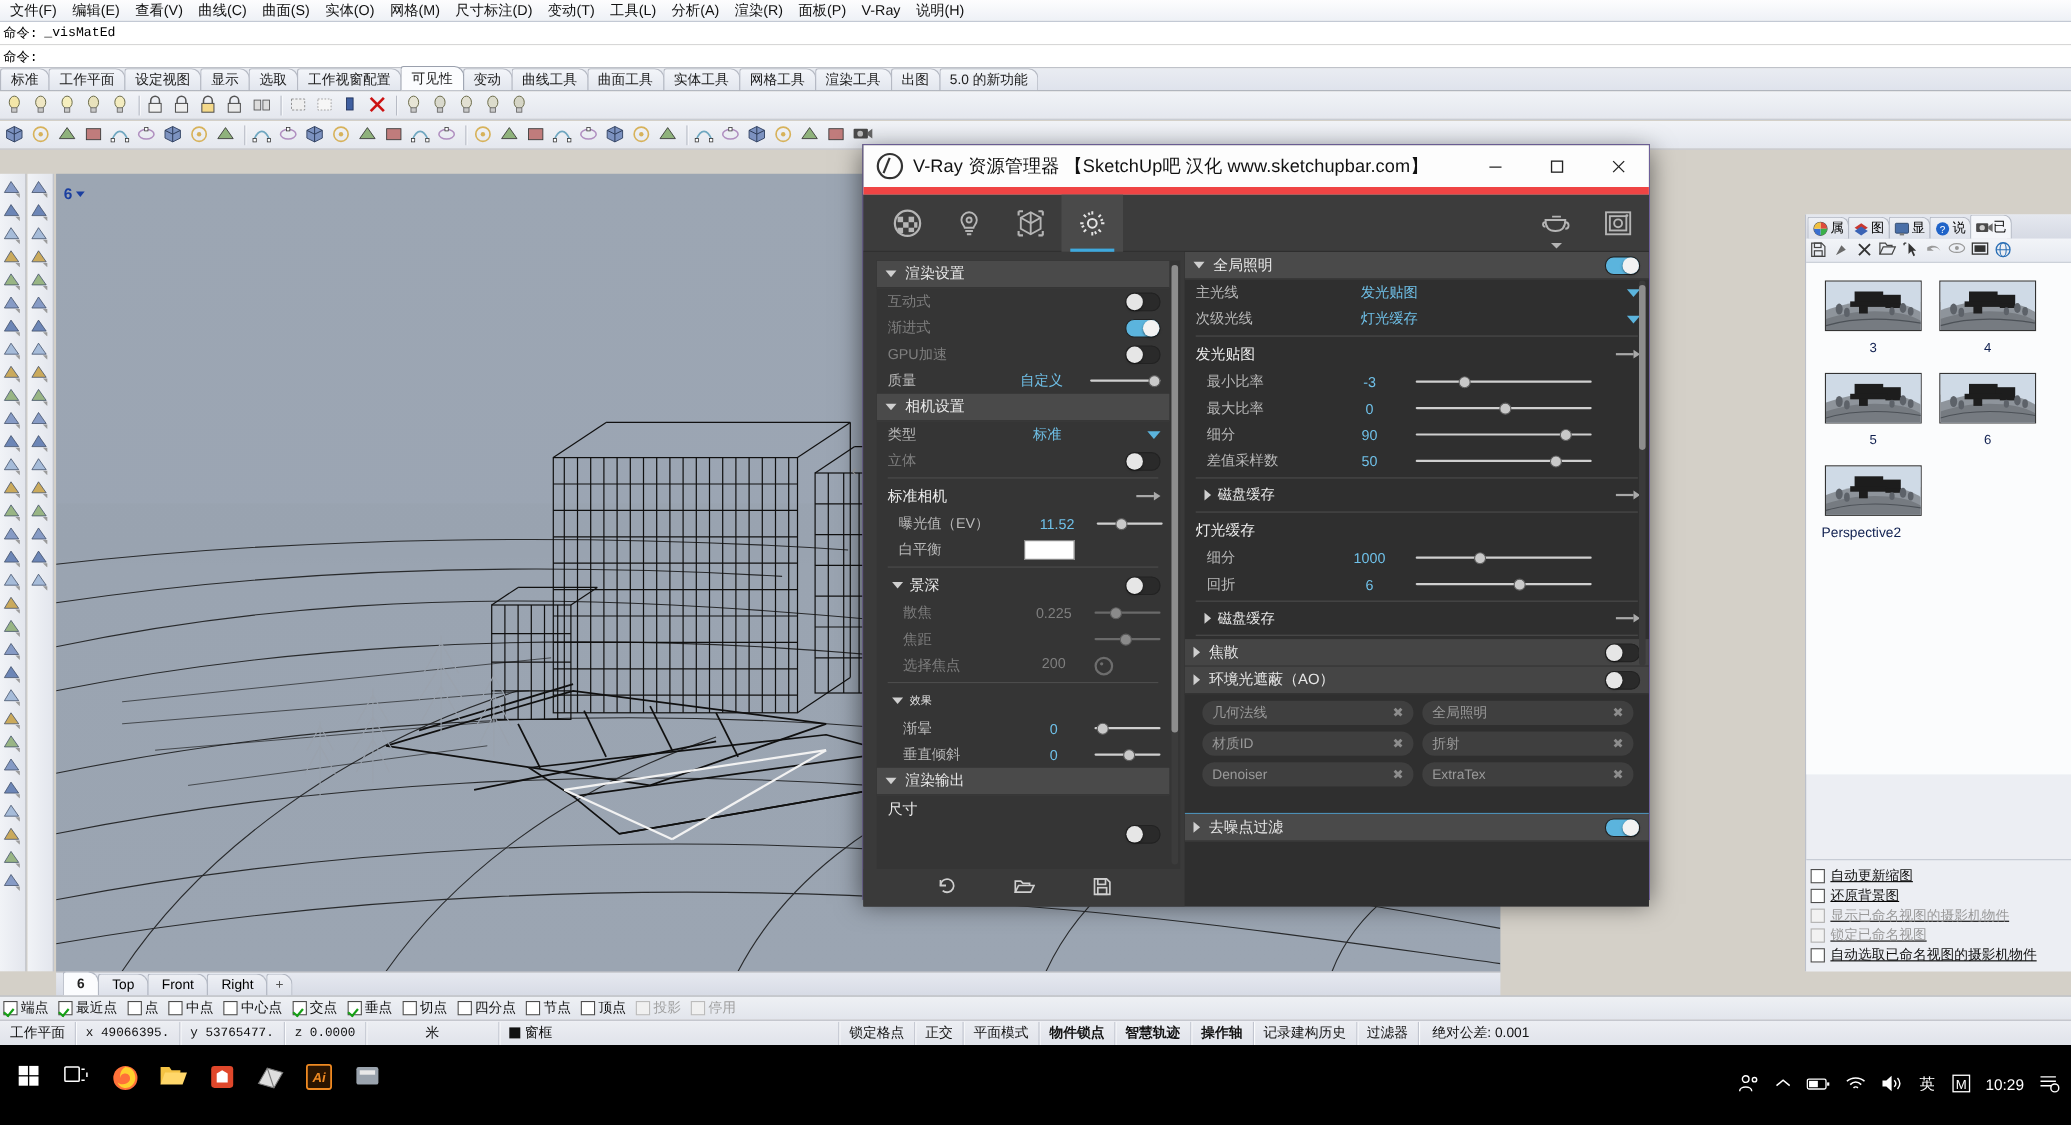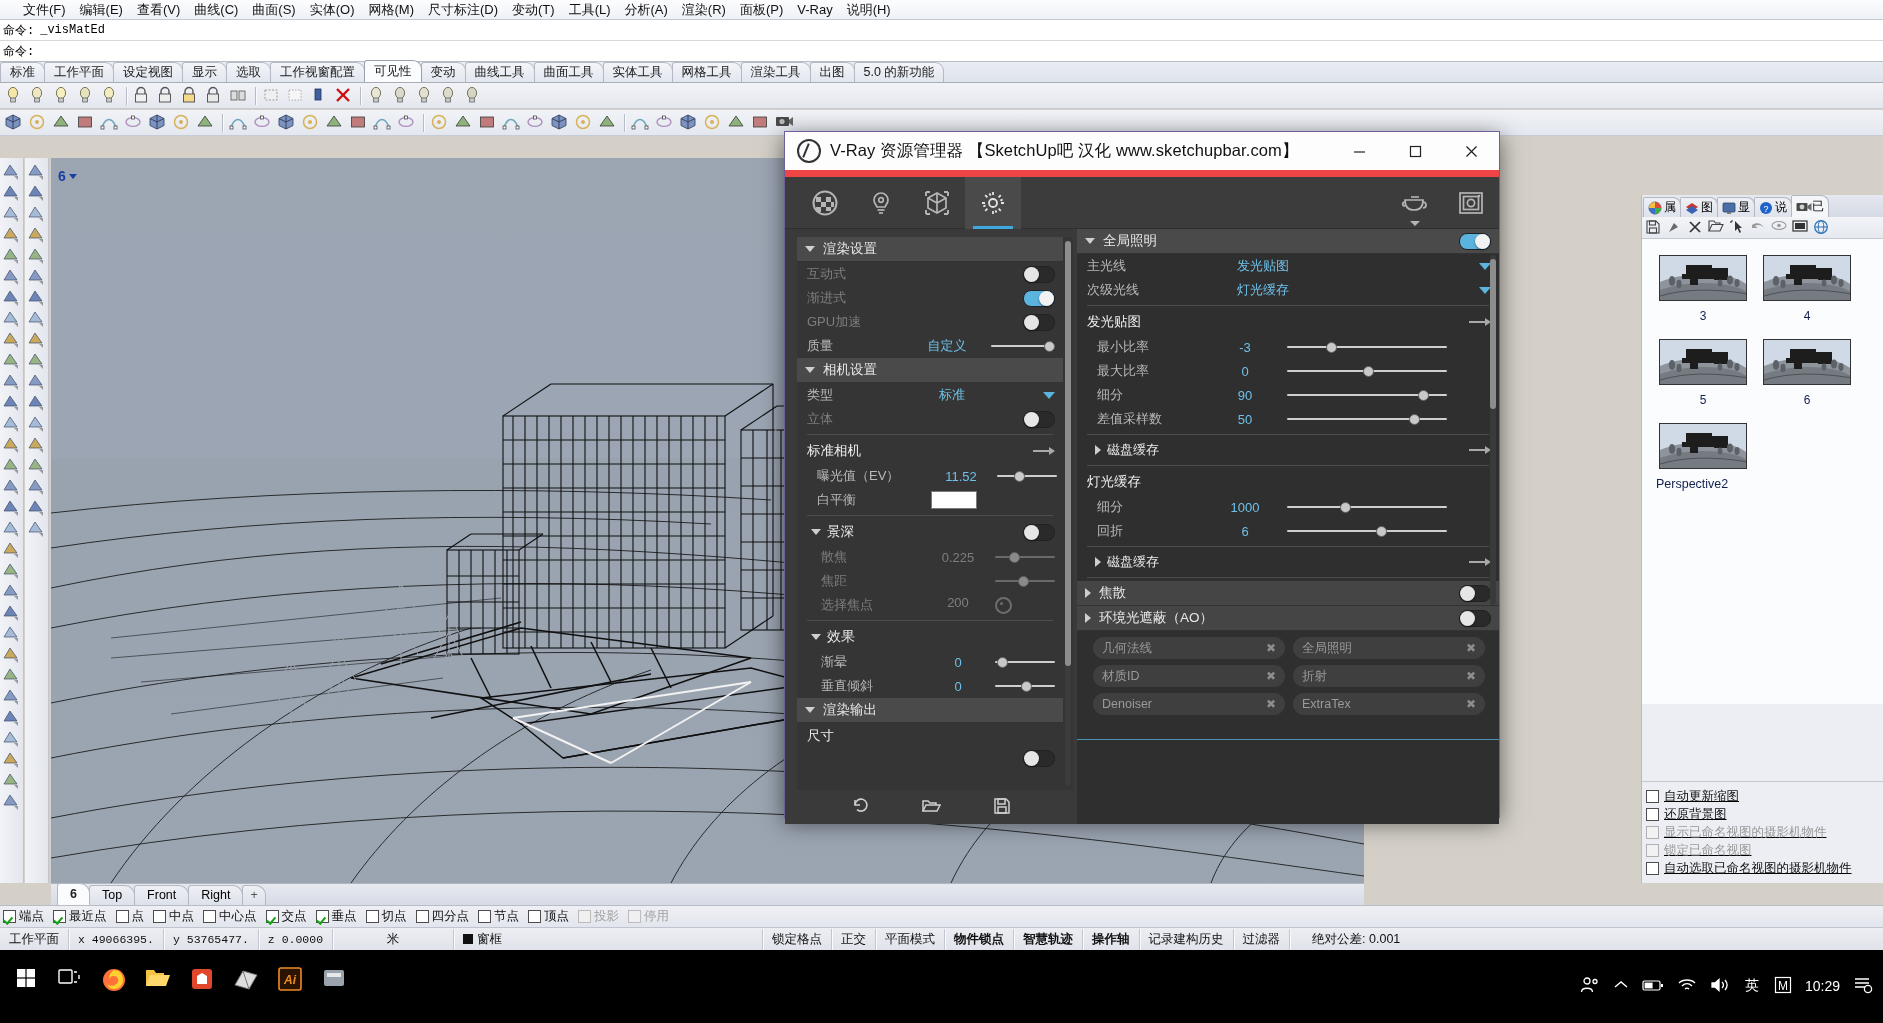--- a/index.html
+++ b/index.html
@@ -9,21 +9,21 @@
     font-family:"Liberation Sans","DejaVu Sans",sans-serif;
     background:#d4d0c8;font-size:13px;color:#000;
     -webkit-font-smoothing:none;
   }
 
   
   #menubar{
     position:absolute;left:0;top:0;width:1883px;height:20px;
     background:linear-gradient(#fdfdfe,#eef1f6);
     border-bottom:1px solid #c3c9d4;
-    display:flex;align-items:center;padding-left:16px;box-sizing:border-box;text-align:center;
+    display:flex;align-items:center;padding-left:2px;box-sizing:border-box;text-align:center;
   }
   #menubar .mi{padding:2px 7px;font-size:13px;color:#111;white-space:nowrap;cursor:default;}
 
   
   .cmdline{
     position:absolute;left:0;width:1883px;height:21px;
     background:#ffffff;border-bottom:1px solid #d7d7d7;
     font-family:"Liberation Mono","DejaVu Sans Mono",monospace;font-size:12px;
     display:flex;align-items:center;padding-left:3px;box-sizing:border-box;color:#000;
   }
@@ -1203,21 +1203,21 @@
   <div id="sb-cells" style="display:flex;align-items:center">
       <div class="sbcell">锁定格点</div>
       <div class="sbcell">正交</div>
       <div class="sbcell">平面模式</div>
       <div class="sbcell bold">物件锁点</div>
       <div class="sbcell bold">智慧轨迹</div>
       <div class="sbcell bold">操作轴</div>
       <div class="sbcell">记录建构历史</div>
       <div class="sbcell">过滤器</div>
     </div>
-  <div class="sbcell plain" style="padding-left:22px">绝对公差: 0.001</div>
+  <div class="sbcell plain" style="padding-left:12px">绝对公差: 0.001</div>
 </div>
 
 <div id="taskbar">
   <div id="tb-left">
       <div class="tbitem">
         <svg width="22" height="22" viewBox="0 0 22 22">
           <rect x="2" y="2" width="8.4" height="8.4" fill="#fff"></rect>
           <rect x="11.6" y="2" width="8.4" height="8.4" fill="#fff"></rect>
           <rect x="2" y="11.6" width="8.4" height="8.4" fill="#fff"></rect>
           <rect x="11.6" y="11.6" width="8.4" height="8.4" fill="#fff"></rect>
@@ -1487,21 +1487,21 @@
               </span>
             </div>
             <div class="prow">
               <span class="lbl dim" style="width: 100px; padding-left: 14px;">选择焦点</span>
               <span class="val" style="width: 62px;"></span>
               <span class="focusbtn"></span>
             </div>
             <div class="hr"></div>
             <div class="prow" style="height: 26px;">
               <span class="tri" style="margin-left: 4px;"></span>
-              <span class="lbl bright" style="font-size: 14px;">效果</span>
+              <span class="lbl bright" style="font-size: 10px;">效果</span>
               <span class="spacer"></span>
             </div>
             <div class="prow">
               <span class="lbl" style="width: 100px; padding-left: 14px;">渐晕</span>
               <span class="val" style="width: 62px;">0</span>
               <span class="slider" style="width: 60px;">
                 <span class="trk"></span>
                 <span class="kb" style="left: 2.04px;"></span>
               </span>
             </div>
@@ -1686,20 +1686,28 @@
             <div class="elempill">
               <span>Denoiser</span>
               <span class="x">✖</span>
             </div>
             <div class="elempill">
               <span>ExtraTex</span>
               <span class="x">✖</span>
             </div>
           </div>
           <div class="bluebar" style="margin: 22px 0px 0px;"></div>
+          <div class="sect">
+            <span class="tri right"></span>
+            <span>去噪点过滤</span>
+            <span class="spacer" style="flex: 1 1 0%;"></span>
+            <span class="toggle on">
+              <span class="knob"></span>
+            </span>
+          </div>
         </div>
       <div id="rightscroll">
           <div class="thumbv"></div>
         </div>
     </div>
   </div>
 
   <div class="vp-edge" style="position:absolute;left:-11px;top:288px;color:#8c8c8c;font-size:15px;">‹</div>
 </div>
 

